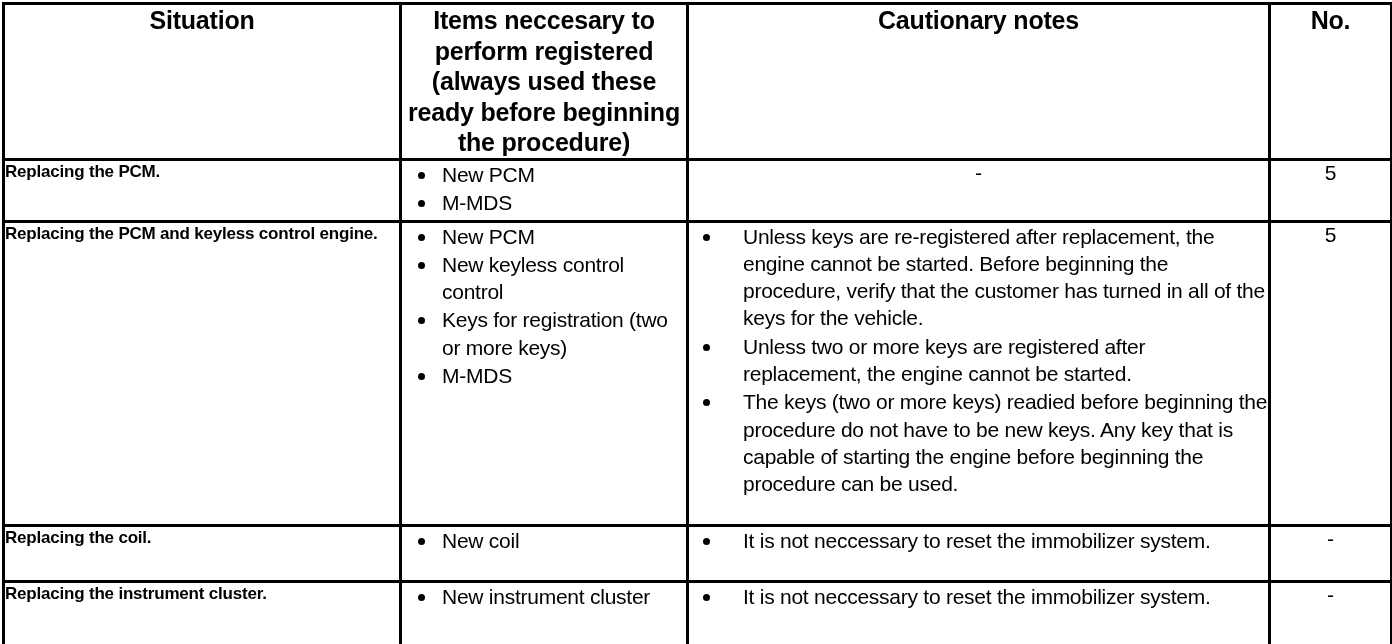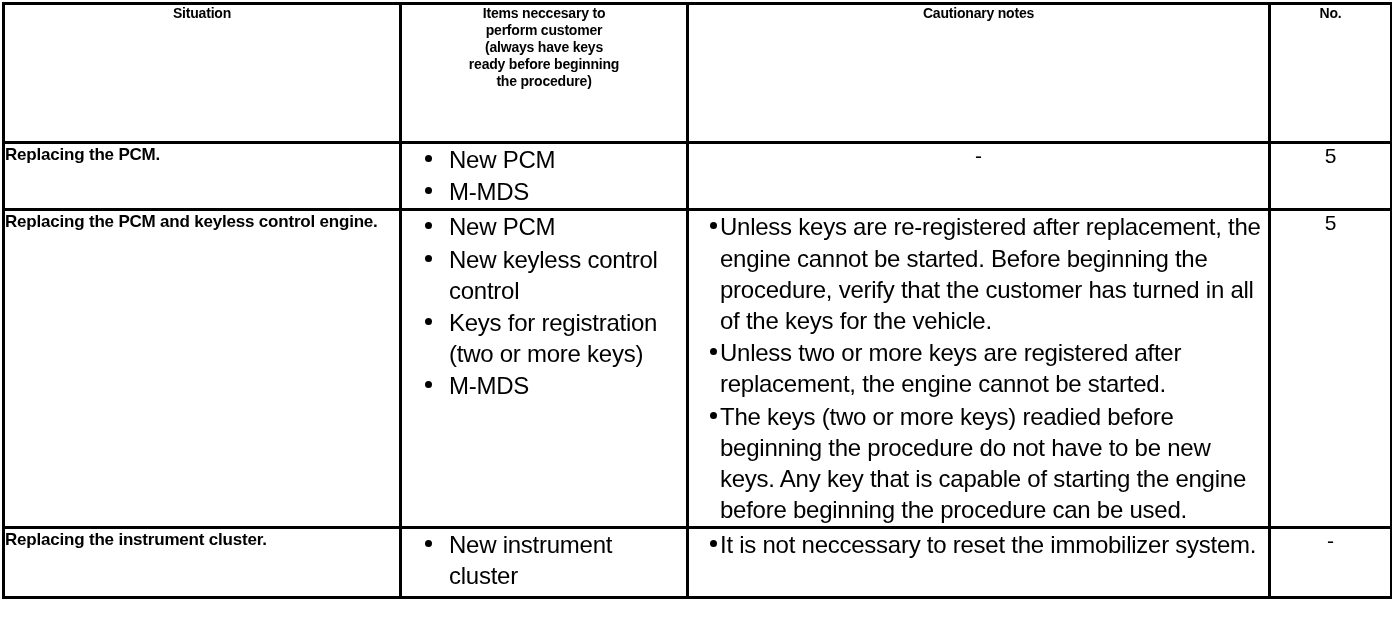--- a/index.html
+++ b/index.html
@@ -43,21 +43,21 @@
   col.c-situation { width: 397px; }
   col.c-items     { width: 287px; }
   col.c-notes     { width: 582px; }
   col.c-no        { width: 122px; }
 
   
   .hdr-cell {
     text-align: center;
     vertical-align: middle;
     font-weight: bold;
-    font-size: 14px;
+    font-size: 25px;
     line-height: 1.22;
     letter-spacing: -0.2px;
     padding: 6px 6px;
   }
   .hdr-tall { height: 136px; }
 
   
   .cell-pad {
     padding: 6px 6px 8px 8px;
   }
@@ -69,38 +69,38 @@
   }
 
   ul.bul {
     list-style: none;
     margin: 0;
     padding: 0;
   }
   ul.bul > li {
     position: relative;
     padding-left: 40px;
-    font-size: 24px;
+    font-size: 21px;
     line-height: 1.30;
     letter-spacing: -0.25px;
-    margin: 0 0 1px 7px;
+    margin: 0 0 1px 0;
   }
   ul.bul > li::before {
     content: "";
     position: absolute;
     left: 16px;
     top: 11px;
     width: 7px;
     height: 7px;
     border-radius: 50%;
     background: #000;
   }
 
   
-  ul.bul.notes > li { padding-left: 24px; }
+  ul.bul.notes > li { padding-left: 54px; }
   ul.bul.notes > li::before { left: 14px; }
 
   .no-cell {
     text-align: center;
     vertical-align: middle;
     font-size: 21px;
     font-weight: normal;
   }
   .dash-cell {
     text-align: center;
@@ -124,22 +124,22 @@
       <col class="c-notes">
       <col class="c-no">
     </colgroup>
     <thead>
       <tr>
         <th class="hdr-cell hdr-tall">
           <span>Situation</span>
         </th>
         <th class="hdr-cell hdr-tall">
           <div>Items neccesary to</div>
-          <div>perform customer</div>
-          <div>(always have keys</div>
+          <div>perform registered</div>
+          <div>(always used these</div>
           <div>ready before beginning</div>
           <div>the procedure)</div>
         </th>
         <th class="hdr-cell hdr-tall">
           <span>Cautionary notes</span>
         </th>
         <th class="hdr-cell hdr-tall">
           <span>No.</span>
         </th>
       </tr>
@@ -181,20 +181,38 @@
             <li>Unless keys are re-registered after replacement, the engine cannot be started. Before beginning the procedure, verify that the customer has turned in all of the keys for the vehicle.</li>
             <li>Unless two or more keys are registered after replacement, the engine cannot be started.</li>
             <li>The keys (two or more keys) readied before beginning the procedure do not have to be new keys. Any key that is capable of starting the engine before beginning the procedure can be used.</li>
           </ul>
         </td>
         <td class="no-cell">
           <span>5</span>
         </td>
       </tr>
 
+      <tr class="r3">
+        <td class="cell-pad">
+          <div class="plain-text">Replacing the coil.</div>
+        </td>
+        <td class="cell-pad">
+          <ul class="bul">
+            <li>New coil</li>
+          </ul>
+        </td>
+        <td class="cell-pad">
+          <ul class="bul notes">
+            <li>It is not neccessary to reset the immobilizer system.</li>
+          </ul>
+        </td>
+        <td class="no-cell">
+          <span>-</span>
+        </td>
+      </tr>
 
       <tr class="r4">
         <td class="cell-pad">
           <div class="plain-text">Replacing the instrument cluster.</div>
         </td>
         <td class="cell-pad">
           <ul class="bul">
             <li>New instrument cluster</li>
           </ul>
         </td>

